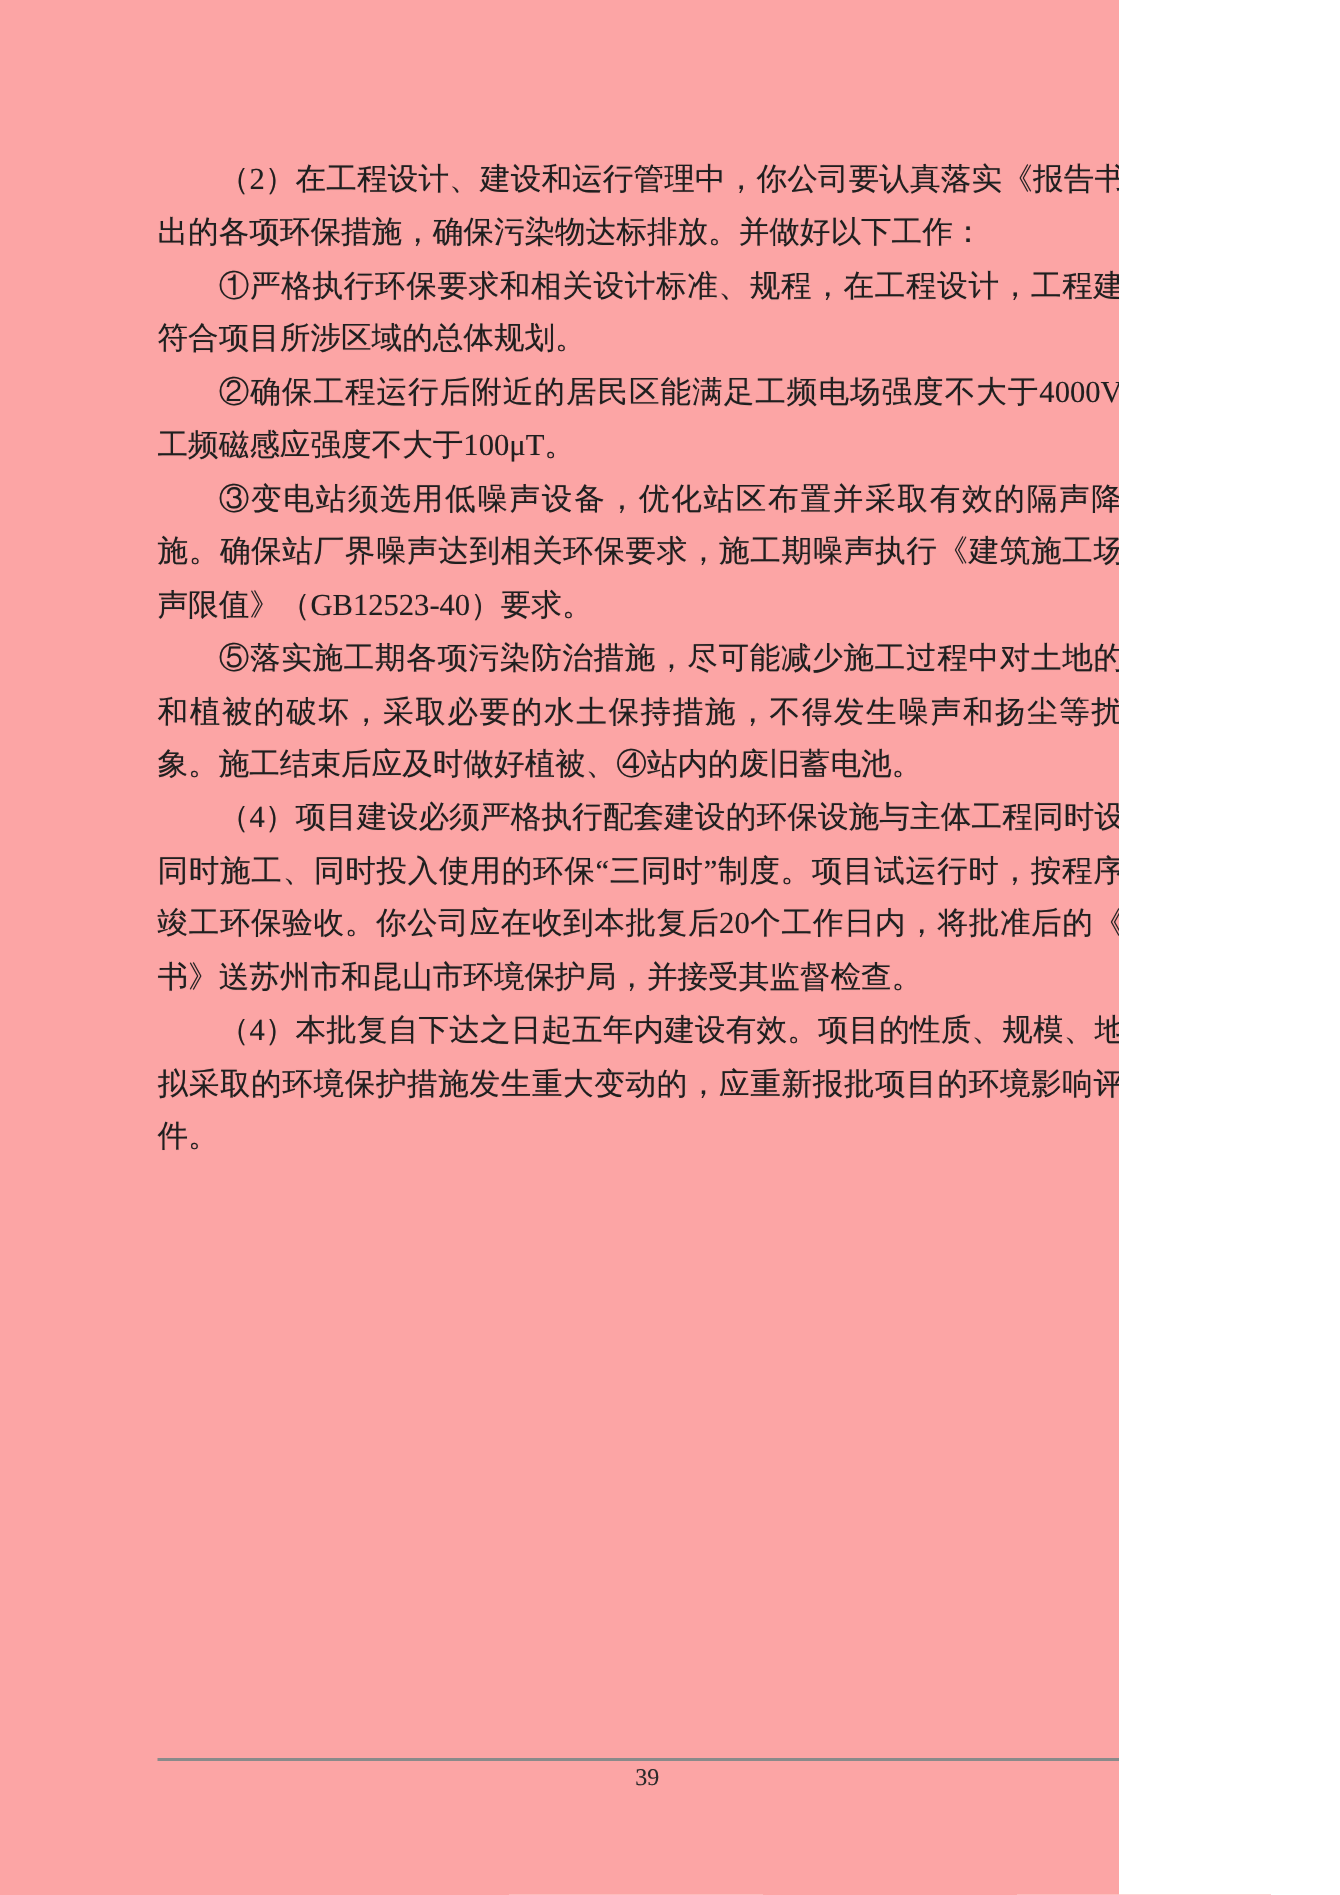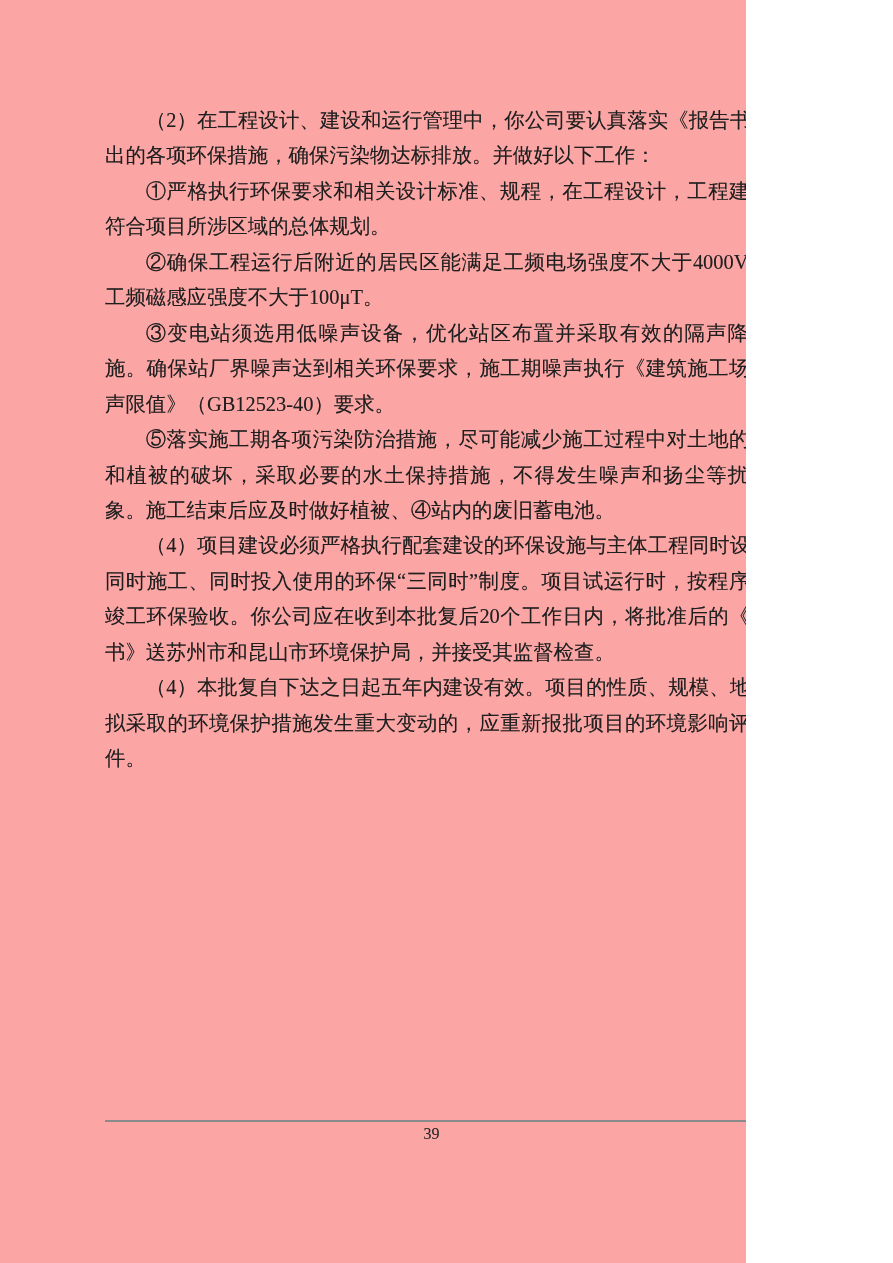--- a/index.html
+++ b/index.html
@@ -48,21 +48,21 @@
   }
   .content p {
     margin: 0;
     padding: 0;
     text-indent: 2em;
   }
   
   .footer {
     position: absolute;
     left: 105px;
-    top: 1120px;
+    top: 1172px;
     width: 653px;
     border-top: 2px solid #8a8a8a;
     text-align: center;
   }
   .page-number {
     display: inline-block;
     margin-top: 2px;
     font-size: 16px;
     line-height: 20px;
     color: #2a2a2a;

